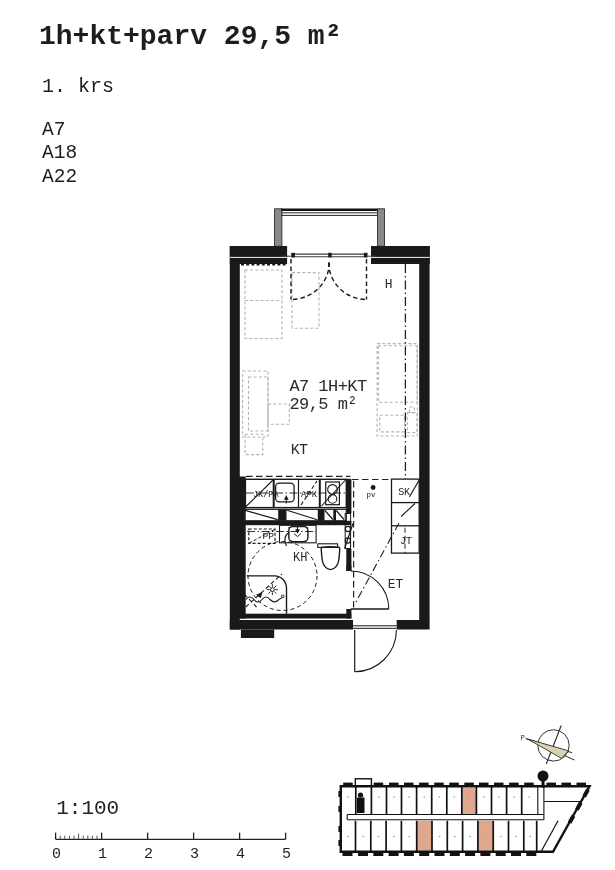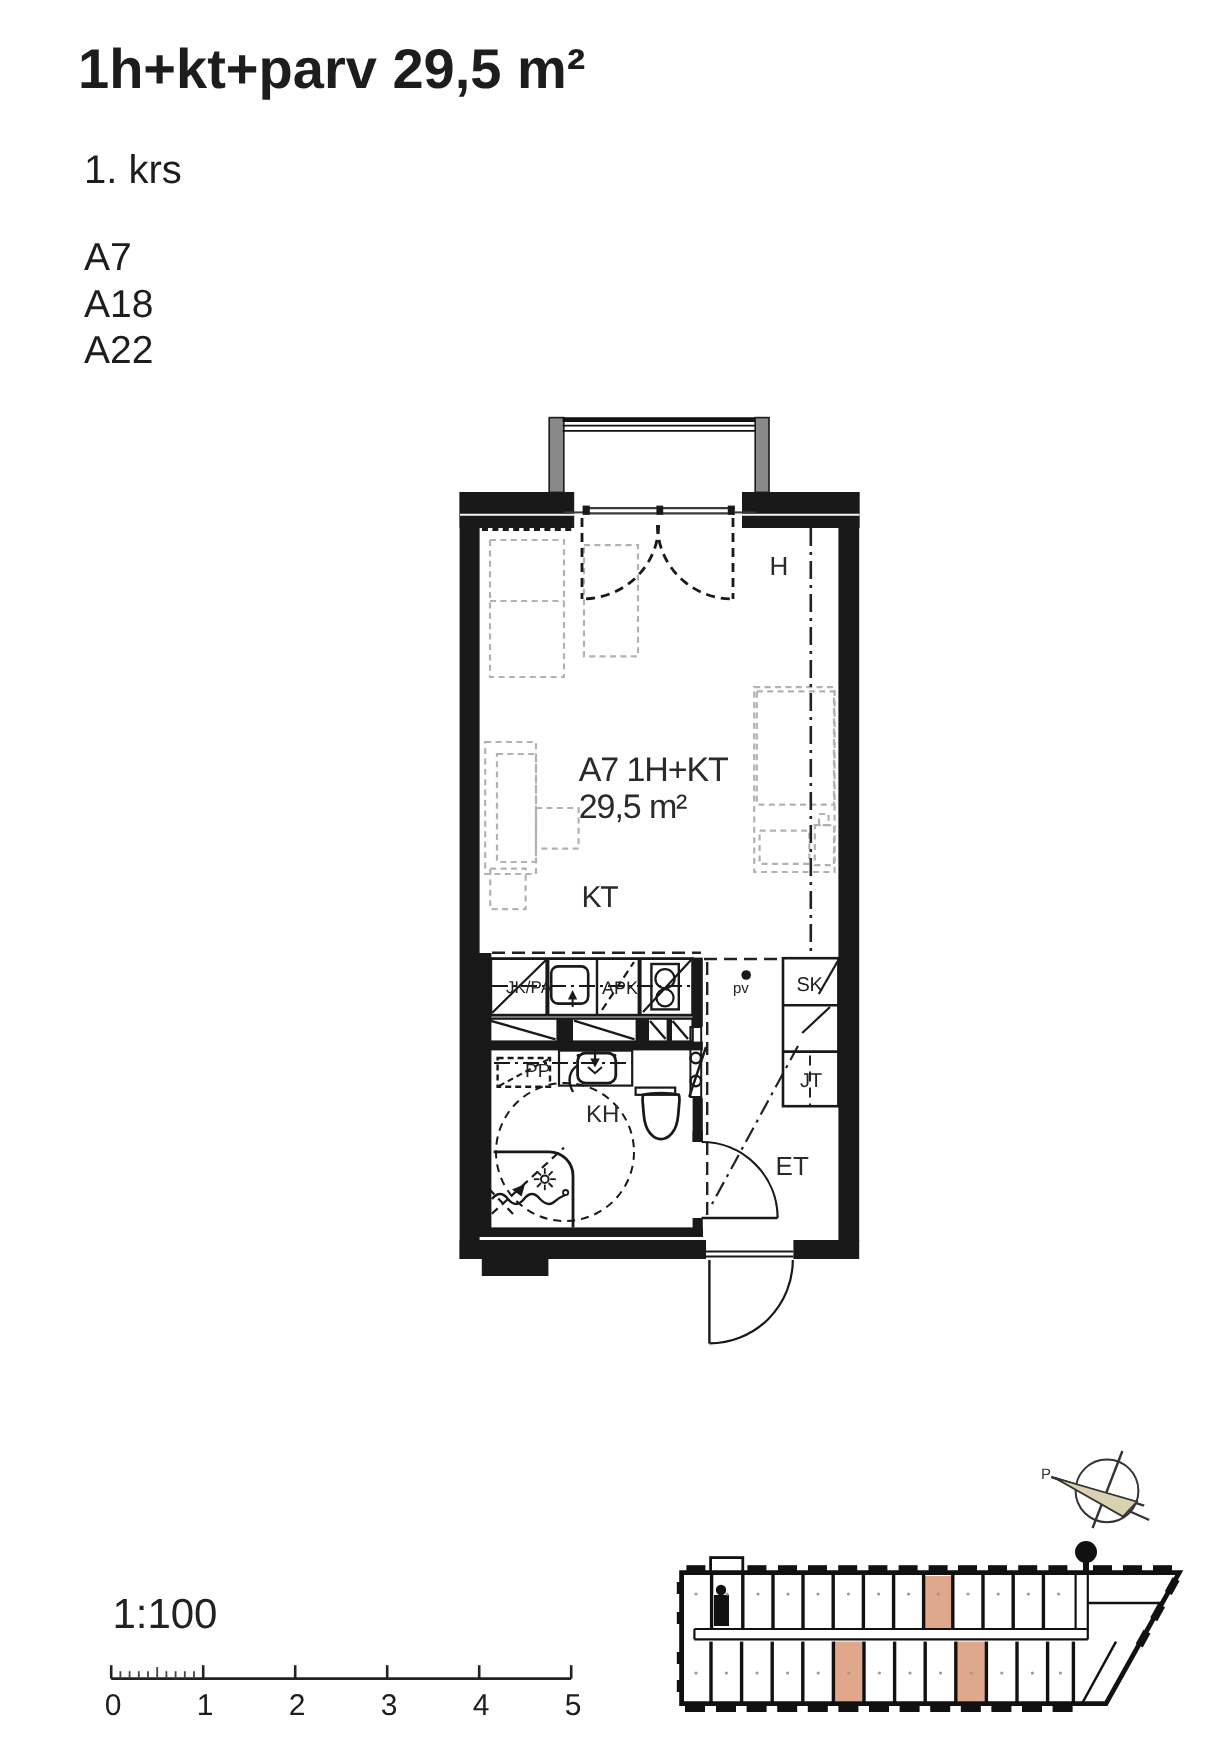--- a/index.html
+++ b/index.html
@@ -1,17 +1,17 @@
 <!DOCTYPE html>
 <html><head>
 <meta charset="utf-8">
 <style>
 html,body{margin:0;padding:0;background:#fff;}
 #page{position:relative;width:615px;height:870px;background:#fff;overflow:hidden;
-font-family:Liberation Sans, sans-serif;}
+font-family:Liberation Mono, monospace;}
 svg{position:absolute;left:0;top:0;}
 </style>
 </head>
 <body>
 <div id="page">
 <svg width="615" height="870" viewBox="0 0 615 870">
 
 <text x="39" y="44" font-size="28" font-weight="bold" fill="#1d1d1d" letter-spacing="0">1h+kt+parv 29,5 m²</text>
 <text x="42" y="91.5" font-size="20" fill="#1d1d1d">1. krs</text>
 <text x="42" y="135" font-size="19.5" fill="#1d1d1d">A7</text>

